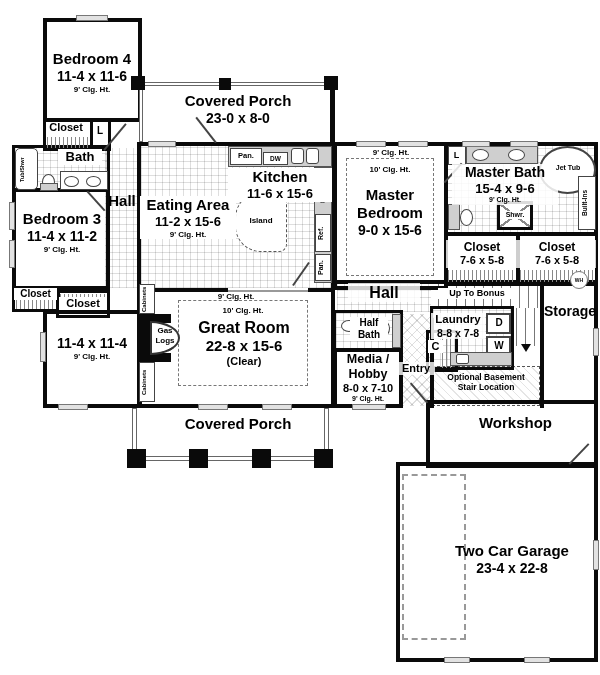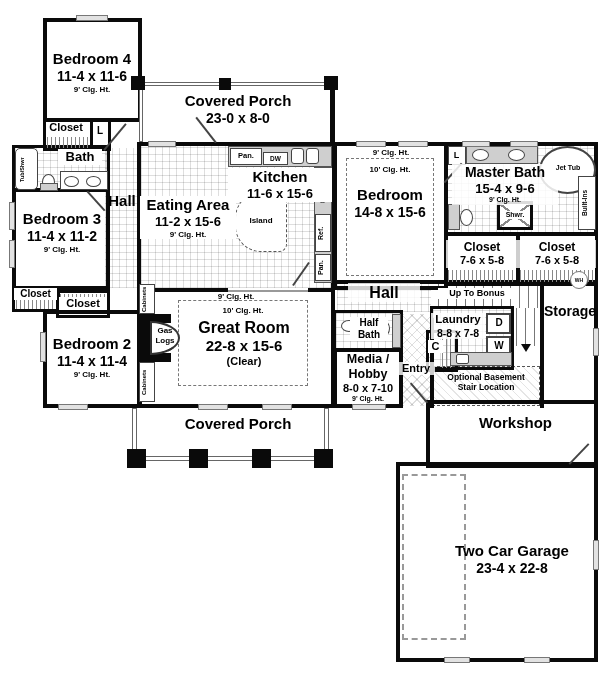--- a/index.html
+++ b/index.html
@@ -197,21 +197,20 @@
   <div class="vlbl" style="left:19px;top:152px;width:14px;height:36px;font-size:5.5px;">Tub/Shwr</div>
   <div class="lbl" style="left:102px;top:192px;width:40px;font-size:15px;">Hall</div>
   <div class="lbl" style="left:16px;top:210px;width:92px;">
     <div class="nm">Bedroom 3</div>
     <div class="dm">11-4 x 11-2</div>
     <div class="cg">9' Clg. Ht.</div>
   </div>
   <div class="lbl" style="left:14px;top:288px;width:43px;font-size:10px;background:#fff;">Closet</div>
   <div class="lbl" style="left:59px;top:297px;width:48px;font-size:11px;background:#fff;">Closet</div>
   <div class="lbl" style="left:46px;top:335px;width:92px;">
-    <div class="nm">Bedroom 2</div>
     <div class="dm">11-4 x 11-4</div>
     <div class="cg">9' Clg. Ht.</div>
   </div>
   <div class="lbl" style="left:158px;top:92px;width:160px;">
     <div class="nm">Covered Porch</div>
     <div class="dm">23-0 x 8-0</div>
   </div>
   <div class="lbl" style="left:228px;top:168px;width:104px;background:#fff;">
     <div class="nm">Kitchen</div>
     <div class="dmM">11-6 x 15-6</div>
@@ -223,22 +222,23 @@
   </div>
   <div class="lbl" style="left:240px;top:216px;width:42px;font-size:8px;">Island</div>
   <div class="lbl fx" style="left:230px;top:151px;width:32px;">Pan.</div>
   <div class="lbl fxs" style="left:263px;top:155px;width:25px;">DW</div>
   <div class="vlbl" style="left:317px;top:218px;width:12px;height:30px;font-size:7px;">Ref.</div>
   <div class="vlbl" style="left:317px;top:256px;width:12px;height:23px;font-size:7px;">Pan.</div>
 
   <div class="lbl cg" style="left:338px;top:148px;width:106px;">9' Clg. Ht.</div>
   <div class="lbl cg" style="left:346px;top:165px;width:88px;">10' Clg. Ht.</div>
   <div class="lbl" style="left:340px;top:186px;width:100px;">
+    <div class="nm">Master</div>
     <div class="nm">Bedroom</div>
-    <div class="dm">14-8 x 15-6</div>
+    <div class="dm">9-0 x 15-6</div>
   </div>
   <div class="lbl" style="left:452px;top:164px;width:106px;background:rgba(255,255,255,.85);">
     <div style="font-size:14px;">Master Bath</div>
     <div style="font-size:13px;">15-4 x 9-6</div>
     <div style="font-size:7px;">9' Clg. Ht.</div>
   </div>
   <div class="lbl" style="left:553px;top:164px;width:30px;font-size:7px;">Jet Tub</div>
   <div class="lbl" style="left:449px;top:150px;width:15px;font-size:9px;">L</div>
   <div class="lbl" style="left:500px;top:211px;width:30px;font-size:7px;background:#fff;">Shwr.</div>
   <div class="vlbl" style="left:581px;top:180px;width:12px;height:46px;font-size:6.5px;">Built-Ins</div>

